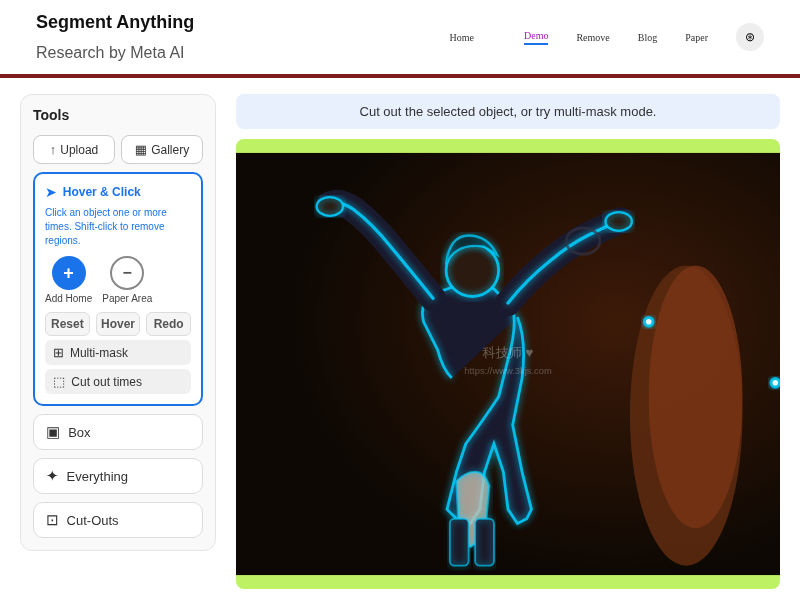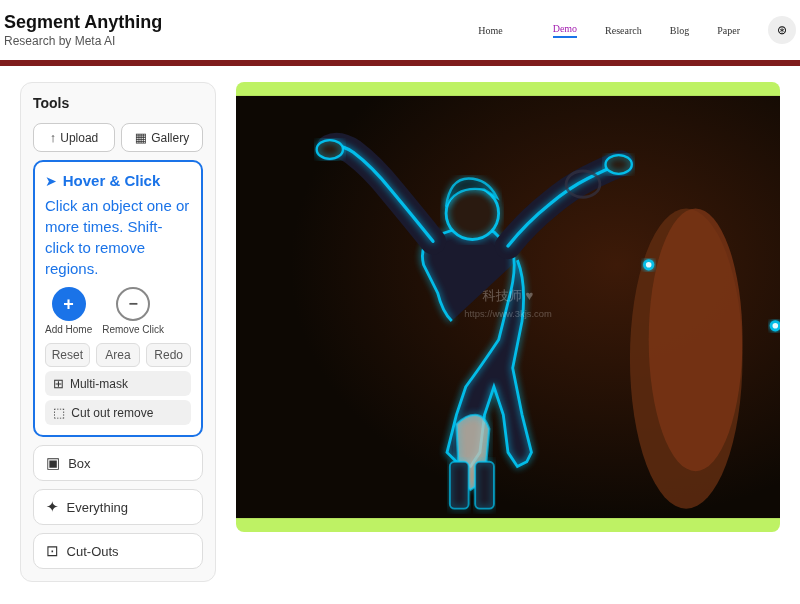--- a/index.html
+++ b/index.html
@@ -1,54 +1,54 @@
 <!DOCTYPE html>
 <html><head>
   <meta charset="utf-8">
   <style>
     * { box-sizing: border-box; margin: 0; padding: 0; }
     body { font-family: -apple-system, BlinkMacSystemFont, 'Segoe UI', sans-serif; background: #fff; width: 800px; height: 604px; overflow: hidden; }
 
     
-    .header { display: flex; align-items: center; justify-content: space-between; padding: 12px 4px; border-bottom: 6px solid #7f1d1d; }
+    .header { display: flex; align-items: center; justify-content: space-between; padding: 12px 36px; border-bottom: 4px solid #7f1d1d; }
     .header-left {}
     .header-title { font-size: 18px; font-weight: 700; color: #111; }
-    .header-subtitle { font-size: 12px; color: #555; margin-top: 1px; }
+    .header-subtitle { font-size: 16px; color: #555; margin-top: 11px; }
     .header-nav { display: flex; align-items: center; gap: 28px; }
     .nav-item { font-size: 10px; color: #333; cursor: pointer; text-decoration: none; font-family: Liberation Serif, serif; }
     .nav-item.active { color: #a21caf; border-bottom: 2px solid #1a73e8; padding-bottom: 2px; margin-left: 22px; }
     .nav-icon { width: 28px; height: 28px; border-radius: 50%; background: #eee; display: flex; align-items: center; justify-content: center; font-size: 12px; cursor: pointer; }
 
     
     .main { display: flex; padding: 16px 20px; gap: 20px; height: calc(604px - 60px); }
 
     
     .tools-panel { width: 196px; flex-shrink: 0; background: #f9f9f9; border-radius: 12px; padding: 12px; border: 1px solid #e5e5e5; display: flex; flex-direction: column; gap: 8px; height: fit-content; }
     .tools-title { font-size: 14px; font-weight: 600; color: #222; margin-bottom: 4px; }
 
     .upload-row { display: flex; gap: 6px; }
     .upload-btn, .gallery-btn { flex: 1; display: flex; align-items: center; justify-content: center; gap: 4px; padding: 6px 8px; border: 1px solid #ccc; border-radius: 8px; background: #fff; cursor: pointer; font-size: 12px; color: #333; }
     .upload-btn .icon, .gallery-btn .icon { font-size: 13px; }
 
     
     .active-tool-card { border: 2px solid #1a73e8; border-radius: 10px; padding: 10px; background: #fff; }
     .active-tool-header { display: flex; align-items: center; gap: 6px; margin-bottom: 6px; }
     .active-tool-header .tool-icon { color: #1a73e8; font-size: 14px; }
-    .active-tool-name { font-size: 15px; font-weight: 600; color: #1a73e8; }
-    .active-tool-desc { font-size: 15px; color: #1a73e8; line-height: 1.4; margin-bottom: 8px; }
+    .active-tool-name { font-size: 12px; font-weight: 600; color: #1a73e8; }
+    .active-tool-desc { font-size: 10px; color: #1a73e8; line-height: 1.4; margin-bottom: 8px; }
 
     .mask-actions { display: flex; gap: 10px; margin-bottom: 8px; align-items: center; }
     .mask-btn { display: flex; flex-direction: column; align-items: center; gap: 3px; cursor: pointer; }
     .mask-btn .circle-btn { width: 34px; height: 34px; border-radius: 50%; display: flex; align-items: center; justify-content: center; font-size: 18px; font-weight: bold; }
     .mask-btn.add .circle-btn { background: #1a73e8; color: #fff; }
     .mask-btn.remove .circle-btn { background: #fff; border: 2px solid #888; color: #555; font-size: 16px; }
     .mask-btn-label { font-size: 10px; color: #444; }
 
     .undo-row { display: flex; gap: 6px; }
-    .undo-btn { flex: 1; padding: 4px 0; border: 1px solid #ddd; border-radius: 6px; background: #f5f5f5; font-size: 12px; color: #555; cursor: pointer; text-align: center; }
+    .undo-btn { flex: 1; padding: 4px 0; border: 1px solid #ddd; border-radius: 6px; background: #f5f5f5; font-size: 12px; color: #555; cursor: pointer; text-align: center; font-weight: bold; }
 
     
     .sub-options { display: flex; flex-direction: column; gap: 4px; margin-top: 4px; }
     .sub-option { display: flex; align-items: center; gap: 6px; padding: 5px 8px; border-radius: 6px; cursor: pointer; background: #f0f0f0; font-size: 12px; color: #333; }
     .sub-option .so-icon { font-size: 13px; }
 
     
     .tool-item { display: flex; align-items: center; gap: 8px; padding: 8px 12px; border: 1px solid #ddd; border-radius: 10px; background: #fff; cursor: pointer; font-size: 13px; color: #333; }
     .tool-item .ti-icon { font-size: 15px; }
 
@@ -66,21 +66,21 @@
 <body>
 
 <div class="header">
   <div class="header-left">
     <div class="header-title">Segment Anything</div>
     <div class="header-subtitle">Research by Meta AI</div>
   </div>
   <nav class="header-nav">
     <a class="nav-item">Home</a>
     <a class="nav-item active">Demo</a>
-    <a class="nav-item">Research</a>
+    <a class="nav-item">Remove</a>
     <a class="nav-item">Blog</a>
     <a class="nav-item">Paper</a>
     <div class="nav-icon">⊛</div>
   </nav>
 </div>
 
 <div class="main">
 
   <div class="tools-panel">
     <div class="tools-title">Tools</div>
@@ -103,38 +103,38 @@
       </div>
       <div class="active-tool-desc">Click an object one or more times. Shift-click to remove regions.</div>
 
       <div class="mask-actions">
         <div class="mask-btn add">
           <div class="circle-btn">+</div>
           <span class="mask-btn-label">Add Home</span>
         </div>
         <div class="mask-btn remove">
           <div class="circle-btn">−</div>
-          <span class="mask-btn-label">Remove Click</span>
+          <span class="mask-btn-label">Paper Area</span>
         </div>
       </div>
 
       <div class="undo-row">
         <button class="undo-btn">Reset</button>
-        <button class="undo-btn">Area</button>
+        <button class="undo-btn">Hover</button>
         <button class="undo-btn">Redo</button>
       </div>
 
       <div class="sub-options">
         <div class="sub-option">
           <span class="so-icon">⊞</span>
           <span>Multi-mask</span>
         </div>
         <div class="sub-option">
           <span class="so-icon">⬚</span>
-          <span>Cut out remove</span>
+          <span>Cut out times</span>
         </div>
       </div>
     </div>
 
     <div class="tool-item">
       <span class="ti-icon">▣</span>
       <span>Box</span>
     </div>
 
     <div class="tool-item">
@@ -142,20 +142,21 @@
       <span>Everything</span>
     </div>
 
     <div class="tool-item">
       <span class="ti-icon">⊡</span>
       <span>Cut-Outs</span>
     </div>
   </div>
 
   <div class="content-area">
+    <div class="prompt-banner">Cut out the selected object, or try multi-mask mode.</div>
 
     <div class="image-container">
 
       <svg class="scene-canvas" viewBox="0 0 580 450" xmlns="http://www.w3.org/2000/svg">
 
         <rect width="580" height="450" fill="#1a1008"></rect>
 
         <rect x="0" y="0" width="580" height="450" fill="url(#bgGrad)"></rect>
         <defs>
           <radialGradient id="bgGrad" cx="70%" cy="40%" r="60%">

